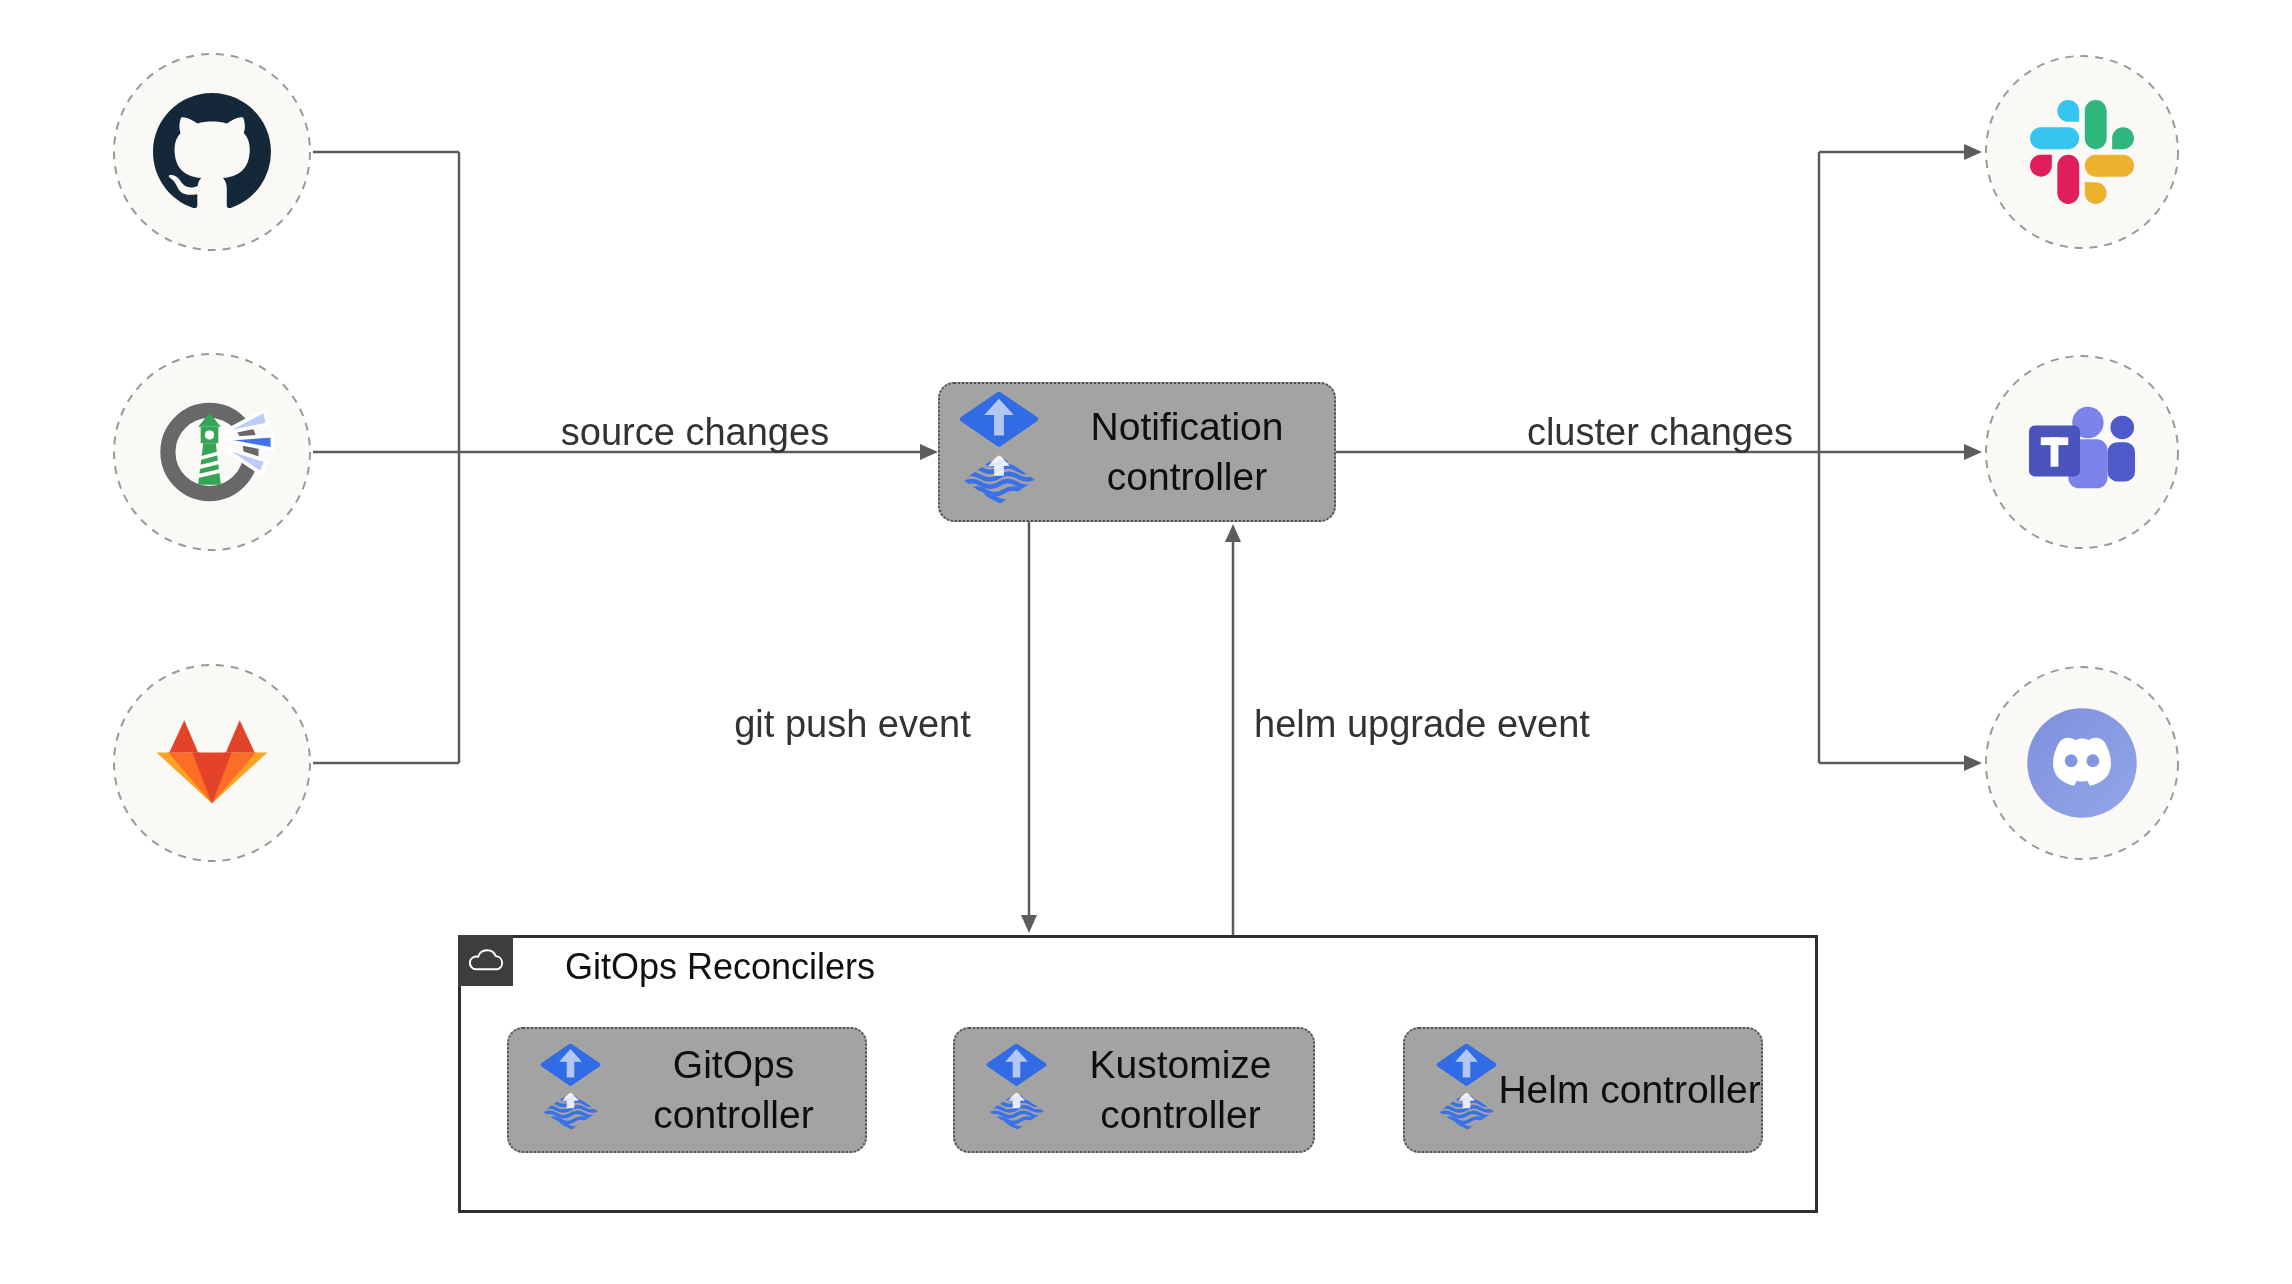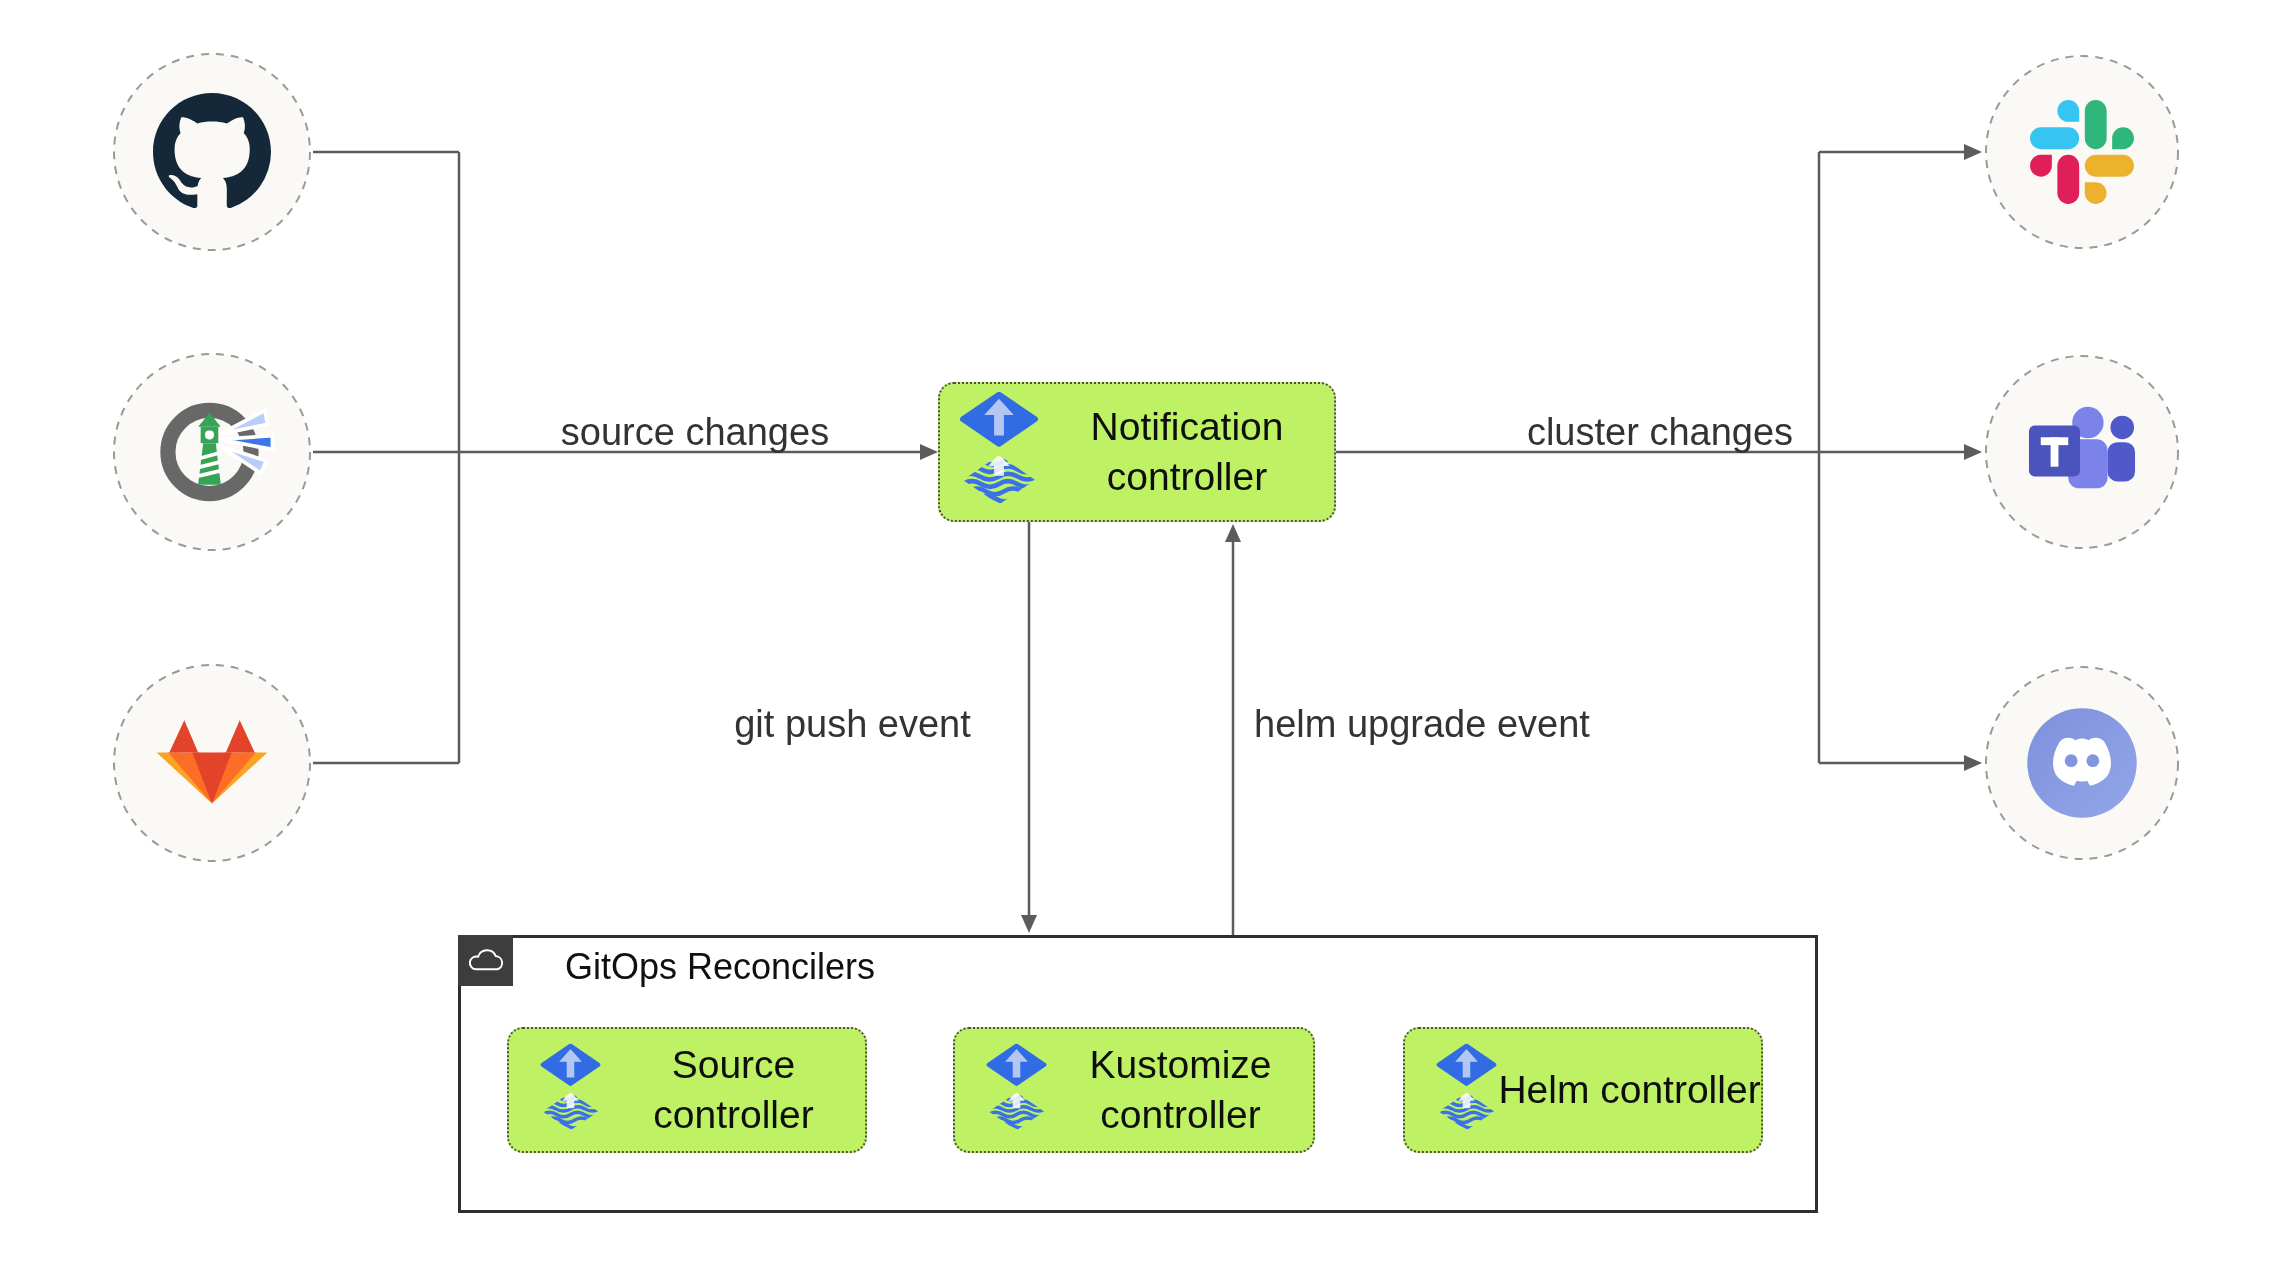--- a/index.html
+++ b/index.html
@@ -6,21 +6,21 @@
   .stage{
     position:relative;width:2292px;height:1284px;background:#ffffff;
     font-family:"Liberation Sans",sans-serif;overflow:hidden;
   }
   .connectors{position:absolute;left:0;top:0;pointer-events:none;}
   .circle-node{position:absolute;}
   .circle-node .ring{position:absolute;left:0;top:0;}
   .circle-node .logo{position:absolute;left:0;top:0;right:0;bottom:0;
     display:flex;align-items:center;justify-content:center;}
   .ctrl-box{
-    position:absolute;background:#bef264;border:2px dotted #4d4d4d;border-radius:16px;
+    position:absolute;background:#a3a3a3;border:2px dotted #4d4d4d;border-radius:16px;
     display:flex;align-items:center;box-sizing:border-box;z-index:3;
   }
   .ctrl-box.big{padding-left:18px;}
   .ctrl-box.small{padding-left:30px;}
   .ctrl-label{flex:1;text-align:center;font-size:39px;line-height:1.28;color:#0e0e0e;}
   .edge-label{position:absolute;font-size:38px;color:#333333;white-space:nowrap;z-index:2;margin-top:11px;}
   .group-box{position:absolute;border:3px solid #2f2f2f;background:#ffffff;box-sizing:border-box;z-index:1;}
   .group-header{position:absolute;left:-3px;top:-3px;width:55px;height:51px;background:#3d3d3d;
     display:flex;align-items:center;justify-content:center;}
   .group-title{position:absolute;left:66px;top:8px;font-size:36px;color:#101010;white-space:nowrap;margin-left:38px;}
@@ -199,21 +199,21 @@
         <path d="M11 27 a8.5 8.5 0 1 1 2.5-16.6 A12.5 12.5 0 0 1 37 9.5 a9 9 0 0 1 2.5 17.5 z" fill="none" stroke="#ffffff" stroke-width="2.6" stroke-linejoin="round"></path>
       </svg>
     </div>
     <div class="group-title">GitOps Reconcilers</div>
   </div>
 
   <div class="ctrl-box small" style="left:507px;top:1027px;width:360px;height:126px;">
     <svg width="63" height="94" viewBox="0 0 100 148">
         <use href="#flux-logo"></use>
       </svg>
-    <div class="ctrl-label">Source controller</div>
+    <div class="ctrl-label">GitOps controller</div>
   </div>
 
   <div class="ctrl-box small" style="left:953px;top:1027px;width:362px;height:126px;">
     <svg width="63" height="94" viewBox="0 0 100 148">
         <use href="#flux-logo"></use>
       </svg>
     <div class="ctrl-label">Kustomize controller</div>
   </div>
 
   <div class="ctrl-box small" style="left:1403px;top:1027px;width:360px;height:126px;">

